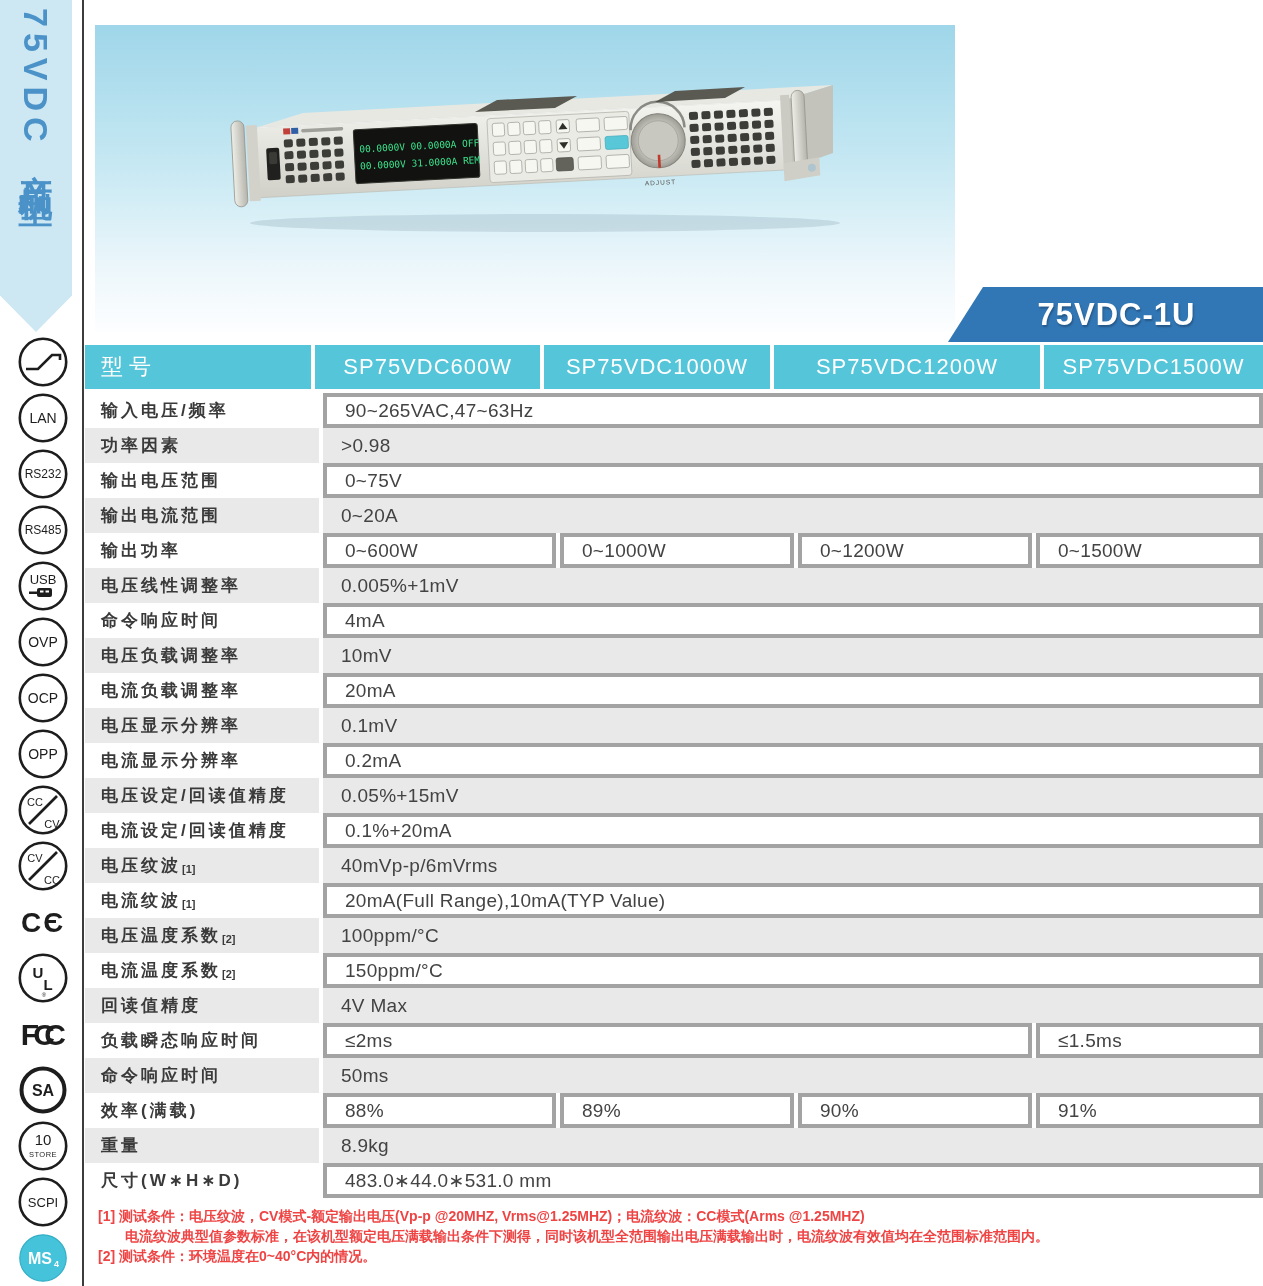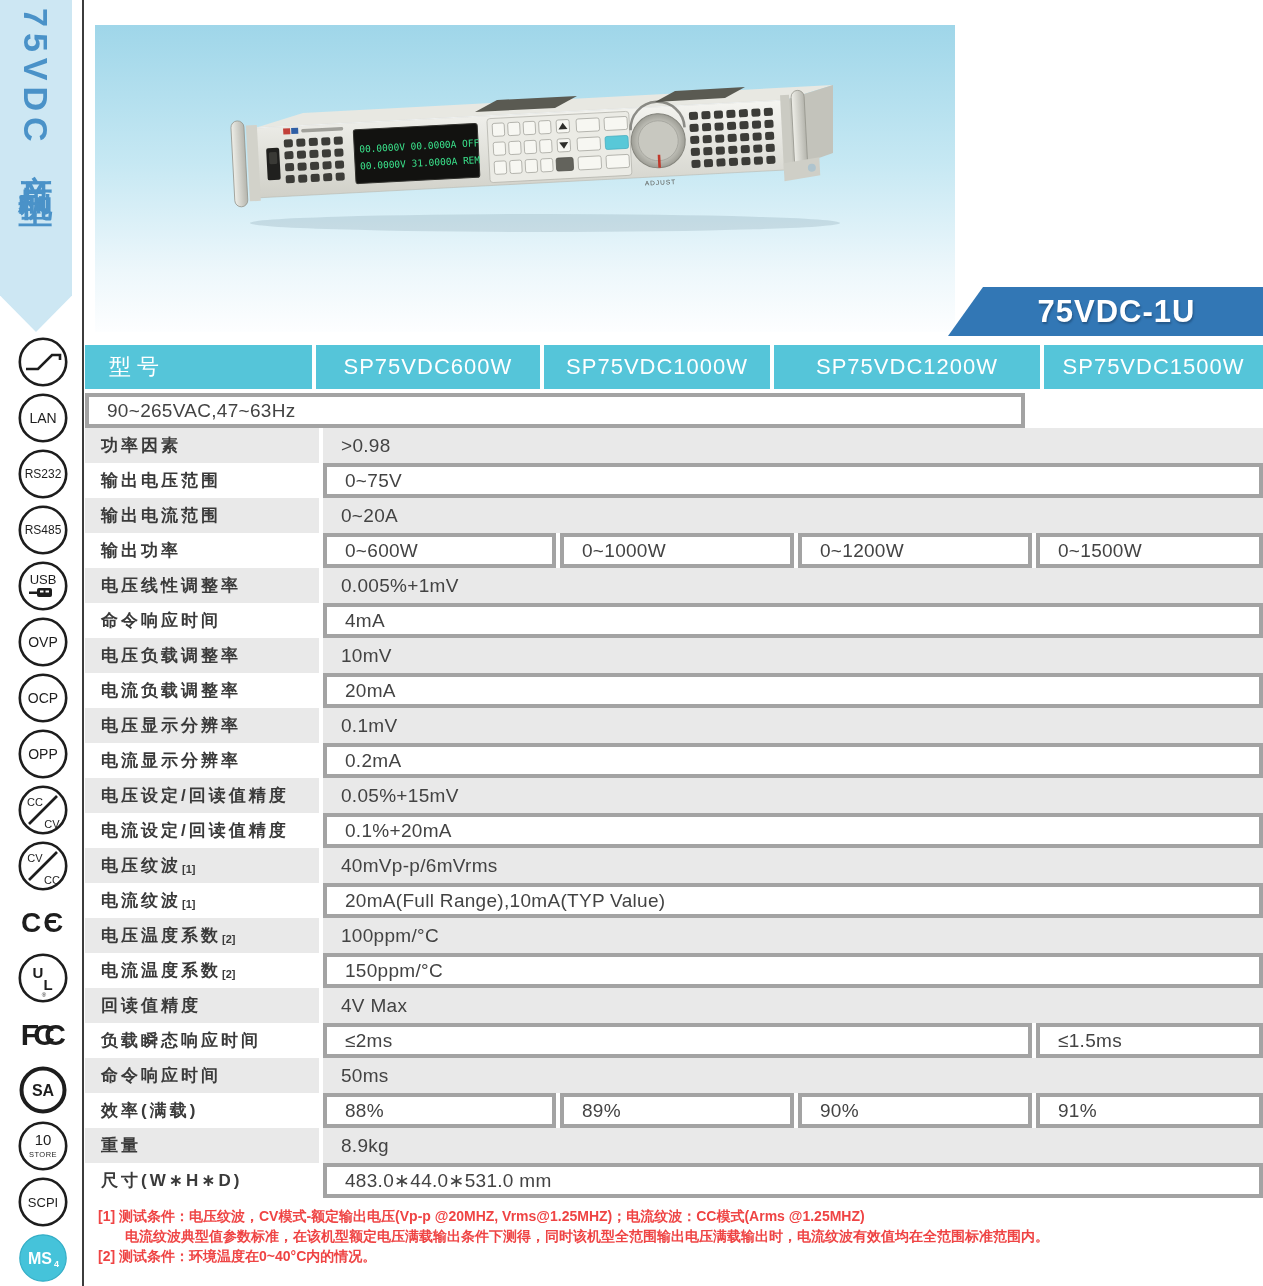--- a/index.html
+++ b/index.html
@@ -12,32 +12,32 @@
   .ribbon-text{writing-mode:vertical-rl;text-orientation:mixed;font-size:34px;font-weight:bold;
           color:#4a92c8;letter-spacing:6px;padding-top:8px;}
   .divider-line{position:absolute;left:82px;top:0;width:2px;height:1286px;background:#3c3c3c;}
   .icon-col{position:absolute;left:17px;top:336px;width:52px;display:flex;flex-direction:column;gap:4px;}
   .icon{width:52px;height:52px;}
   .icon svg{display:block;}
   
   .hero{position:absolute;left:95px;top:25px;width:860px;height:307px;
         background:linear-gradient(#9fd6e9,#c6e8f3 45%,#edf7fb 80%,#fdfeff);}
   .device{position:absolute;left:130px;top:48px;}
-  .banner{position:absolute;left:948px;top:287px;width:315px;height:49px;background:#3277b5;
+  .banner{position:absolute;left:948px;top:287px;width:315px;height:55px;background:#3277b5;
           clip-path:polygon(35px 0,100% 0,100% 100%,0 100%);z-index:3;
           display:flex;align-items:center;justify-content:center;}
   .banner span{color:#fff;font-size:31px;font-weight:bold;letter-spacing:1px;padding-left:22px;
           text-shadow:1px 2px 2px rgba(15,40,70,.4);}
   
   .spec-table{position:absolute;left:85px;top:345px;width:1178px;}
   .t-row{display:flex;gap:4px;height:35px;}
   .t-row.head{height:44px;margin-bottom:4px;}
   .t-cell{display:flex;align-items:center;box-sizing:border-box;}
   .h{background:#55c5d9;color:#fff;font-size:22px;}
-  .lbl-h{padding-left:24px;letter-spacing:6px;}
+  .lbl-h{padding-left:16px;letter-spacing:6px;}
   .mod{justify-content:center;letter-spacing:1px;}
   .lbl{width:234px;padding-left:16px;font-weight:bold;font-size:17px;color:#3a3a3a;letter-spacing:3px;}
   .val{padding-left:18px;font-size:19px;color:#434343;letter-spacing:0.3px;}
   .gray .t-cell{background:#e9e9e9;}
   .white .val{border:4px solid #a3a3a3;background:#fff;}
   .sub{font-size:11px;letter-spacing:0;transform:translateY(3px);margin-left:1px;font-weight:bold;}
   
   .footnotes{position:absolute;left:98px;top:1206px;width:1160px;}
   .fn{font-size:14px;font-weight:bold;color:#ef4444;line-height:20px;white-space:nowrap;}
   .fn.indent{padding-left:27px;}
@@ -308,20 +308,23 @@
 
   <div class="spec-table" id="specTable">
       <div class="t-row head">
         <div class="t-cell h lbl-h" style="width:234px">型号</div>
         <div class="t-cell h mod" style="width:233px">SP75VDC600W</div>
         <div class="t-cell h mod" style="width:234px">SP75VDC1000W</div>
         <div class="t-cell h mod" style="width:276px">SP75VDC1200W</div>
         <div class="t-cell h mod" style="width:227px">SP75VDC1500W</div>
       </div>
       <div class="t-row white">
+        <div class="t-cell lbl">
+          <span>输入电压/频率</span>
+        </div>
         <div class="t-cell val" style="width:940px">90~265VAC,47~63Hz</div>
       </div>
       <div class="t-row gray">
         <div class="t-cell lbl">
           <span>功率因素</span>
         </div>
         <div class="t-cell val" style="width:940px">&gt;0.98</div>
       </div>
       <div class="t-row white">
         <div class="t-cell lbl">

